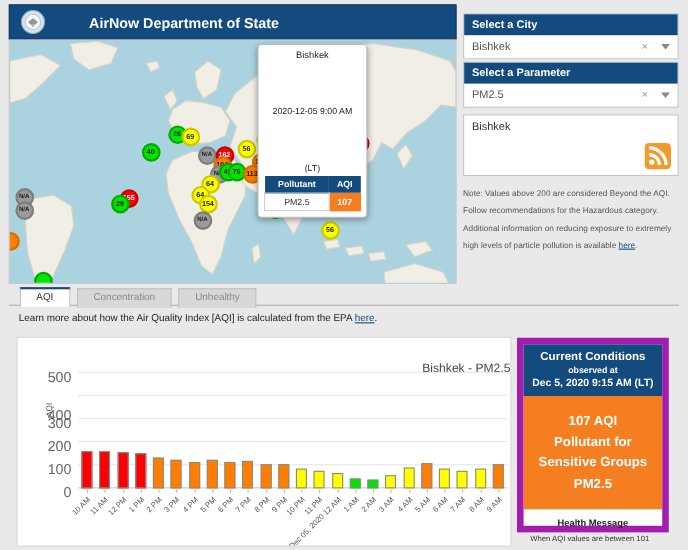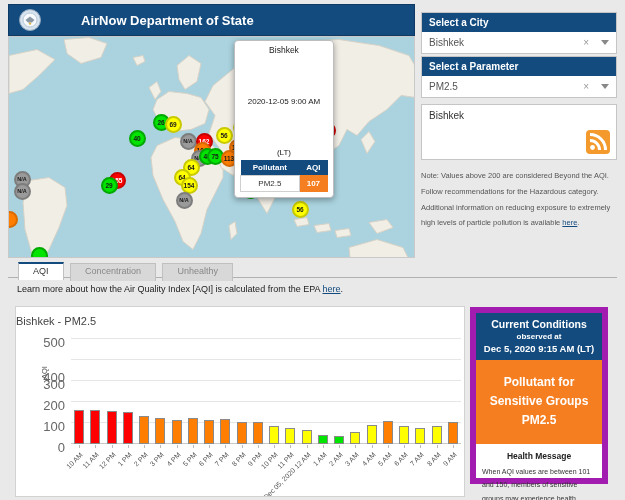--- a/index.html
+++ b/index.html
@@ -38,21 +38,21 @@
 
   
   .tabstrip { position:absolute; left:8px; top:260px; width:609px; height:18px; border-bottom:1px solid #b0b0b0; }
   .tab { display:inline-block; height:18px; line-height:15px; text-align:center; font-size:9px; padding:0 14px; margin-right:2px; background:#d8d8d8; border:1px solid #c0c0c0; border-bottom:none; color:#888; cursor:pointer; }
   .tab:first-child { margin-left:10px; }
   .tab.active { background:#fff; border-top:2px solid #134b7f; color:#333; position:relative; z-index:2; }
   .lm { position:absolute; left:17px; top:284px; font-size:9px; color:#222; }
 
   
   .chart { position:absolute; left:15px; top:306px; width:450px; height:191px; background:#fff; border:1px solid #d2d2d2; overflow:hidden; }
-  .chart .ctitle { text-align:left; font-size:11px; color:#444; margin-top:8px; }
+  .chart .ctitle { text-align:right; font-size:11px; color:#444; margin-top:22px; }
   .plot { position:absolute; left:55px; top:32px; width:390px; height:105px; }
   .gridline { position:absolute; left:0; width:100%; height:1px; background:#e6e6e6; }
   .gridline.zero { background:#c9c9c9; }
   .ylab { position:absolute; font-size:13px; color:#666; text-align:right; width:40px; }
   .ylabel-axis { position:absolute; left:24px; top:72px; font-size:7.5px; color:#555; transform:rotate(-90deg); transform-origin:left top; }
   .barcol { position:absolute; bottom:0; display:flex; justify-content:center; align-items:flex-end; }
   .bar { width:10px; border:1px solid #8a8a8a; }
   .xlab { position:absolute; width:200px; text-align:right; white-space:nowrap; font-size:7px; color:#555; transform:rotate(-45deg); transform-origin:100% 0; }
   .xtick { position:absolute; width:1px; height:3px; background:#bbb; }
 
@@ -355,20 +355,21 @@
     </div>
 </div>
 
 <div class="cc">
   <div class="cc-header">
     <div class="t">Current Conditions</div>
     <div class="o">observed at</div>
     <div class="d">Dec 5, 2020 9:15 AM (LT)</div>
   </div>
   <div class="cc-aqi">
+    <div>107 AQI</div>
     <div>Pollutant for Sensitive Groups</div>
     <div>PM2.5</div>
   </div>
   <div class="cc-health">
     <div class="ht">Health Message</div>
     <div class="hx">When AQI values are between 101 and 150, members of sensitive groups may experience health effects, but the general public is unlikely to be affected.</div>
   </div>
 </div>
 
 </body></html>

